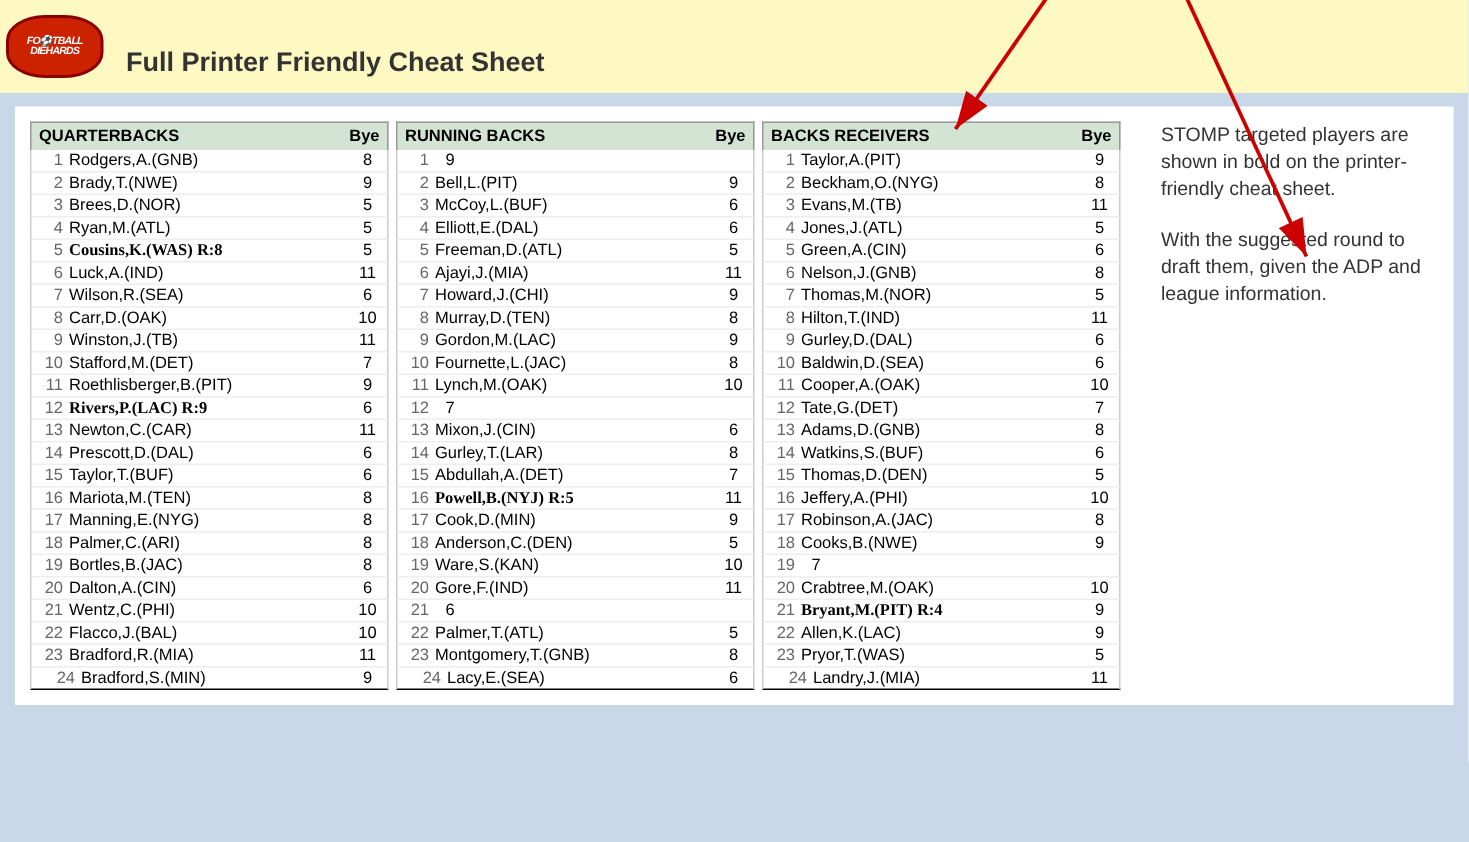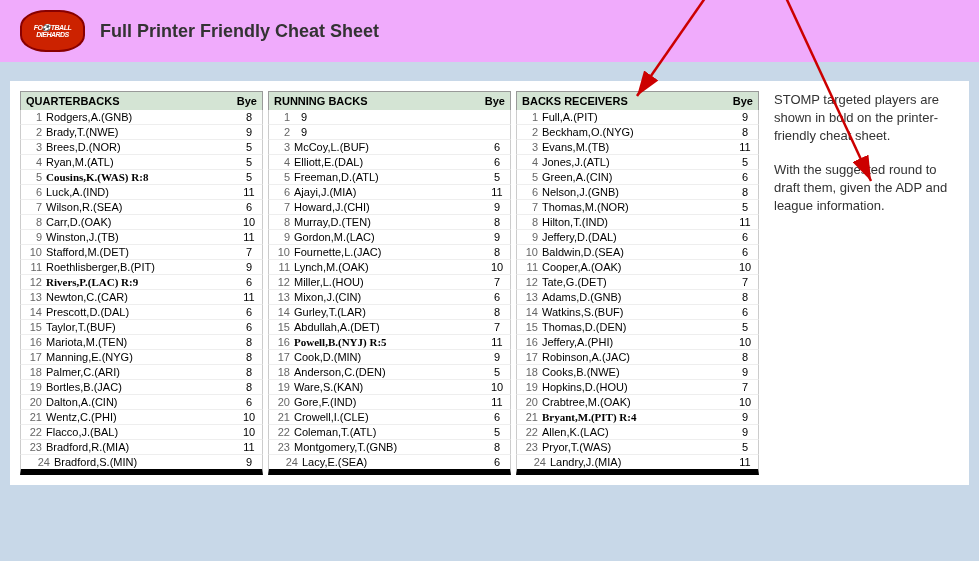--- a/index.html
+++ b/index.html
@@ -4,37 +4,37 @@
   <style>
     * { margin: 0; padding: 0; box-sizing: border-box; }
     body {
       background: #c8d8e8;
       font-family: Arial, sans-serif;
       font-size: 12px;
       width: 979px;
       min-height: 561px;
     }
     .header {
-      background: #f0abfc;
-      padding: 10px 20px;
-      display: flex;
-      align-items: center;
+      background: #fef9c3;
+      padding: 10px 4px;
+      display: flex;
+      align-items: flex-end;
       gap: 15px;
     }
     .site-title {
       font-size: 18px;
       font-weight: bold;
       color: #333;
     }
     .main-content {
       background: white;
-      margin: 19px 10px;
+      margin: 9px 10px;
       padding: 10px;
       display: flex;
-      gap: 0;
+      gap: 12px;
     }
     .columns-container {
       display: flex;
       gap: 5px;
       flex: 1;
     }
     .column {
       flex: 1;
       min-width: 220px;
     }
@@ -51,21 +51,21 @@
     .player-row {
       display: flex;
       padding: 1px 3px;
       font-size: 11px;
       border-left: 1px solid #ccc;
       border-right: 1px solid #ccc;
       border-bottom: 1px solid #eee;
       align-items: center;
     }
     .player-row:last-child {
-      border-bottom: 6px solid #000000;
+      border-bottom: 1px solid #000000;
       padding-left: 11px;
     }
     .row-num {
       width: 18px;
       color: #666;
       text-align: right;
       margin-right: 4px;
       flex-shrink: 0;
     }
     .player-name {
@@ -276,20 +276,21 @@
         <span>RUNNING BACKS</span>
         <span>Bye</span>
       </div>
       <div id="rb-list">
           <div class="player-row">
             <span class="row-num">1</span>
             <span class="bye-num">9</span>
           </div>
           <div class="player-row">
             <span class="row-num">2</span>
+            <span class="player-name">Bell,L.(PIT)</span>
             <span class="bye-num">9</span>
           </div>
           <div class="player-row">
             <span class="row-num">3</span>
             <span class="player-name">McCoy,L.(BUF)</span>
             <span class="bye-num">6</span>
           </div>
           <div class="player-row">
             <span class="row-num">4</span>
             <span class="player-name">Elliott,E.(DAL)</span>
@@ -325,21 +326,20 @@
             <span class="player-name">Fournette,L.(JAC)</span>
             <span class="bye-num">8</span>
           </div>
           <div class="player-row">
             <span class="row-num">11</span>
             <span class="player-name">Lynch,M.(OAK)</span>
             <span class="bye-num">10</span>
           </div>
           <div class="player-row">
             <span class="row-num">12</span>
-            <span class="player-name">Miller,L.(HOU)</span>
             <span class="bye-num">7</span>
           </div>
           <div class="player-row">
             <span class="row-num">13</span>
             <span class="player-name">Mixon,J.(CIN)</span>
             <span class="bye-num">6</span>
           </div>
           <div class="player-row">
             <span class="row-num">14</span>
             <span class="player-name">Gurley,T.(LAR)</span>
@@ -370,26 +370,25 @@
             <span class="player-name">Ware,S.(KAN)</span>
             <span class="bye-num">10</span>
           </div>
           <div class="player-row">
             <span class="row-num">20</span>
             <span class="player-name">Gore,F.(IND)</span>
             <span class="bye-num">11</span>
           </div>
           <div class="player-row">
             <span class="row-num">21</span>
-            <span class="player-name">Crowell,I.(CLE)</span>
             <span class="bye-num">6</span>
           </div>
           <div class="player-row">
             <span class="row-num">22</span>
-            <span class="player-name">Coleman,T.(ATL)</span>
+            <span class="player-name">Palmer,T.(ATL)</span>
             <span class="bye-num">5</span>
           </div>
           <div class="player-row">
             <span class="row-num">23</span>
             <span class="player-name">Montgomery,T.(GNB)</span>
             <span class="bye-num">8</span>
           </div>
           <div class="player-row">
             <span class="row-num">24</span>
             <span class="player-name">Lacy,E.(SEA)</span>
@@ -399,21 +398,21 @@
     </div>
 
     <div class="column">
       <div class="column-header">
         <span>BACKS RECEIVERS</span>
         <span>Bye</span>
       </div>
       <div id="wr-list">
           <div class="player-row">
             <span class="row-num">1</span>
-            <span class="player-name">Full,A.(PIT)</span>
+            <span class="player-name">Taylor,A.(PIT)</span>
             <span class="bye-num">9</span>
           </div>
           <div class="player-row">
             <span class="row-num">2</span>
             <span class="player-name">Beckham,O.(NYG)</span>
             <span class="bye-num">8</span>
           </div>
           <div class="player-row">
             <span class="row-num">3</span>
             <span class="player-name">Evans,M.(TB)</span>
@@ -439,21 +438,21 @@
             <span class="player-name">Thomas,M.(NOR)</span>
             <span class="bye-num">5</span>
           </div>
           <div class="player-row">
             <span class="row-num">8</span>
             <span class="player-name">Hilton,T.(IND)</span>
             <span class="bye-num">11</span>
           </div>
           <div class="player-row">
             <span class="row-num">9</span>
-            <span class="player-name">Jeffery,D.(DAL)</span>
+            <span class="player-name">Gurley,D.(DAL)</span>
             <span class="bye-num">6</span>
           </div>
           <div class="player-row">
             <span class="row-num">10</span>
             <span class="player-name">Baldwin,D.(SEA)</span>
             <span class="bye-num">6</span>
           </div>
           <div class="player-row">
             <span class="row-num">11</span>
             <span class="player-name">Cooper,A.(OAK)</span>
@@ -489,21 +488,20 @@
             <span class="player-name">Robinson,A.(JAC)</span>
             <span class="bye-num">8</span>
           </div>
           <div class="player-row">
             <span class="row-num">18</span>
             <span class="player-name">Cooks,B.(NWE)</span>
             <span class="bye-num">9</span>
           </div>
           <div class="player-row">
             <span class="row-num">19</span>
-            <span class="player-name">Hopkins,D.(HOU)</span>
             <span class="bye-num">7</span>
           </div>
           <div class="player-row">
             <span class="row-num">20</span>
             <span class="player-name">Crabtree,M.(OAK)</span>
             <span class="bye-num">10</span>
           </div>
           <div class="player-row">
             <span class="row-num">21</span>
             <span class="player-name bold">Bryant,M.(PIT) R:4</span>

